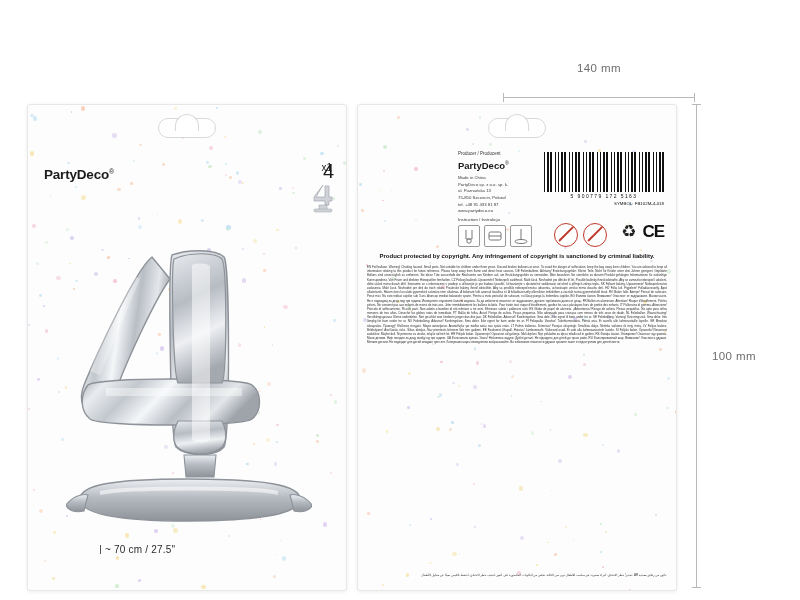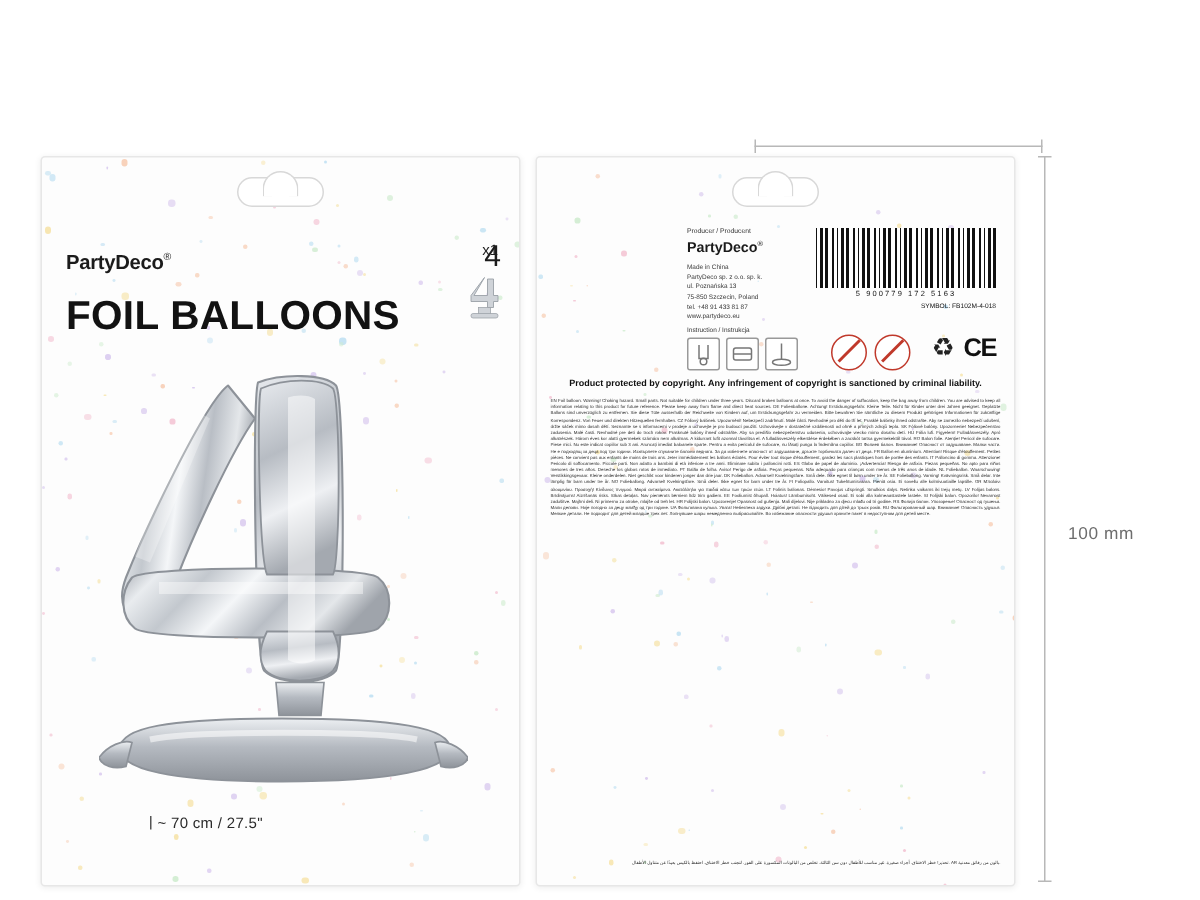--- a/index.html
+++ b/index.html
@@ -397,20 +397,21 @@
     line-height: 1.4;
     text-align: right;
     color: #2c2c2c;
   }
 </style>
 </head>
 <body>
 
 <div class="stage">
 
+  <div class="dim-top">140 mm</div>
   <div class="dim-top-line">
       <span></span>
     </div>
 
   <div class="dim-right">100 mm</div>
   <div class="dim-right-line">
       <span></span>
     </div>
 
   <div class="pack pack-front">
@@ -579,21 +580,20 @@
     <div class="qty">x1</div>
     <div class="qty-num">4</div>
     <div class="qty-mini">
       <svg width="26" height="30" viewBox="0 0 26 30">
         <path d="M13 2 L6 14 L15 14 L15 3 L19 3 L19 14 L22 14 L22 18 L19 18 L19 22 L15 22 L15 18 L4 18 L4 14 Z" fill="#cfd3d8" stroke="#9aa0a7" stroke-width=".6"></path>
         <rect x="9" y="22" width="8" height="5" fill="#cfd3d8" stroke="#9aa0a7" stroke-width=".5"></rect>
         <rect x="4" y="26" width="18" height="3" rx="1.4" fill="#cfd3d8" stroke="#9aa0a7" stroke-width=".5"></rect>
       </svg>
     </div>
 
-    <div class="title-front">FOIL BALLOONS</div>
 
     <div class="balloon">
       <svg width="246" height="300" viewBox="0 0 246 300">
         <defs>
           <linearGradient id="foil" x1="0" y1="0" x2="1" y2="0.25">
             <stop offset="0%" stop-color="#a9aeb5"></stop>
             <stop offset="14%" stop-color="#e9ecef"></stop>
             <stop offset="32%" stop-color="#c3c8ce"></stop>
             <stop offset="50%" stop-color="#f4f6f8"></stop>
             <stop offset="68%" stop-color="#b9bec5"></stop>

